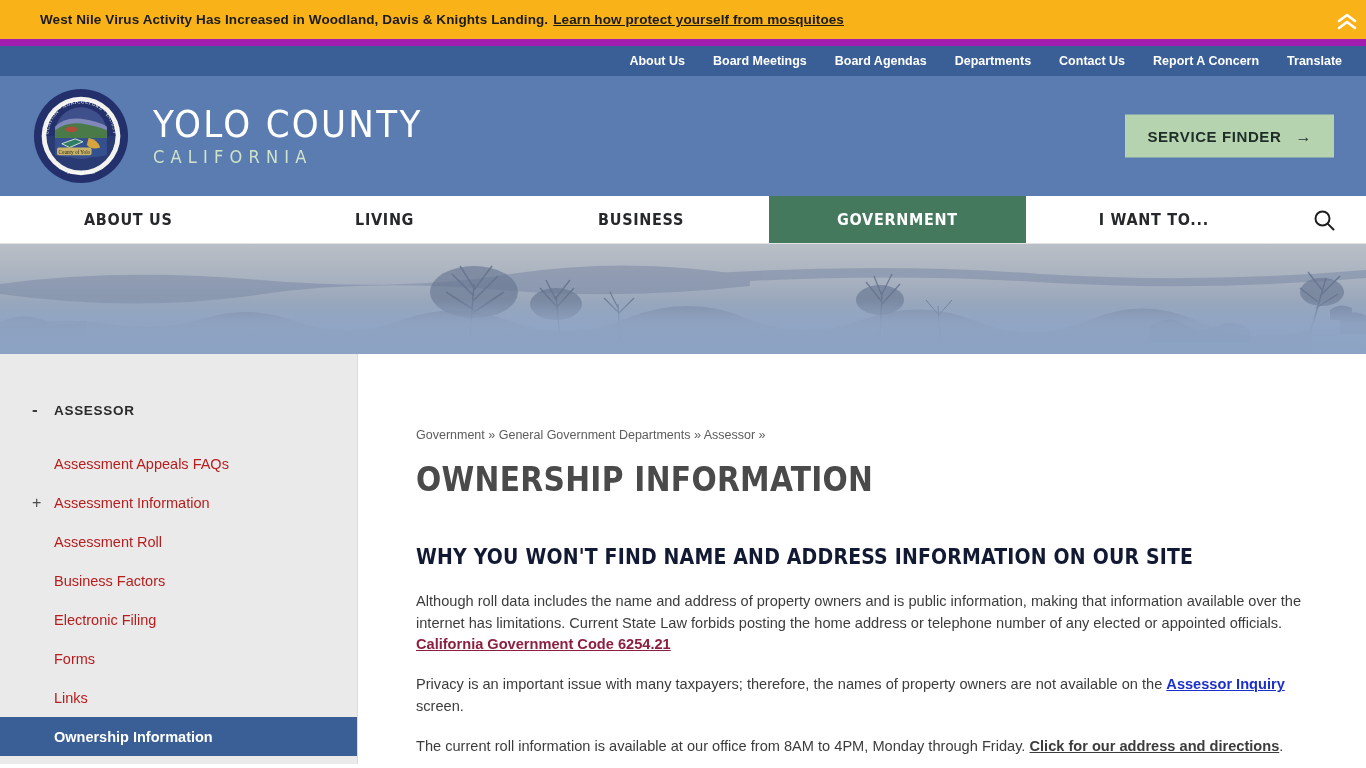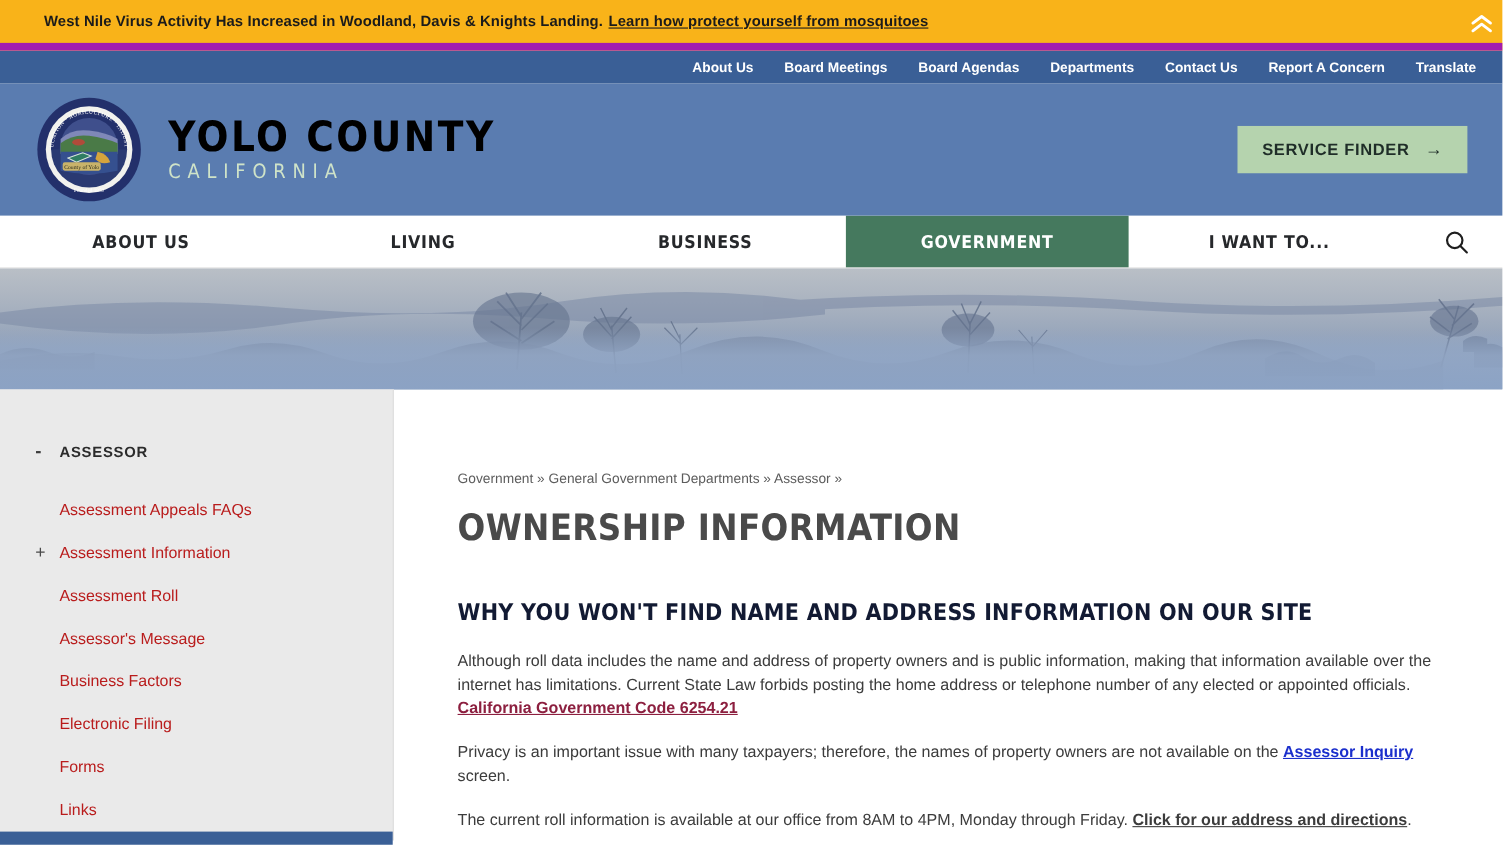--- a/index.html
+++ b/index.html
@@ -44,21 +44,21 @@
 
   
   .masthead {
     height:120px; background:#5a7cb0;
     display:flex; align-items:center; position:relative;
   }
   .seal { margin-left:33px; width:96px; height:96px; flex:0 0 96px; }
   .brand { margin-left:24px; }
   .brand-title {
     font-family:"DejaVu Sans Condensed","Liberation Sans Narrow","Liberation Sans",sans-serif;
-    font-size:38px; font-weight:bold; color:#000000;
+    font-size:38px; font-weight:normal; color:#ffffff;
     letter-spacing:2.3px; line-height:1.04;
   }
   .brand-sub {
     font-family:"DejaVu Sans Condensed","Liberation Sans Narrow","Liberation Sans",sans-serif;
     font-size:18px; color:#cfe3c8; letter-spacing:6.2px; margin-top:2px;
   }
   .service-finder {
     position:absolute; right:32px; top:50%; transform:translateY(-50%);
     background:#b5d3ae; color:#1f2d28;
     font-size:15px; font-weight:bold; letter-spacing:.6px;
@@ -274,24 +274,20 @@
     <div class="side-item">
       <span class="exp">+</span>
       <span class="lbl">Assessment Information</span>
     </div>
     <div class="side-item">
       <span class="exp"></span>
       <span class="lbl">Assessment Roll</span>
     </div>
     <div class="side-item">
       <span class="exp"></span>
-      <span class="lbl">Assessor's Message</span>
-    </div>
-    <div class="side-item">
-      <span class="exp"></span>
       <span class="lbl">Business Factors</span>
     </div>
     <div class="side-item">
       <span class="exp"></span>
       <span class="lbl">Electronic Filing</span>
     </div>
     <div class="side-item">
       <span class="exp"></span>
       <span class="lbl">Forms</span>
     </div>

